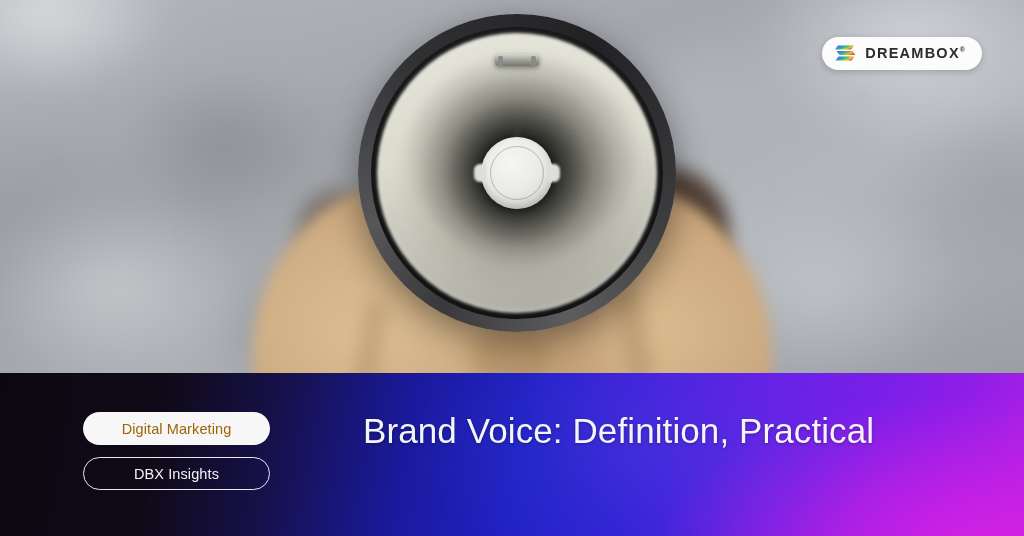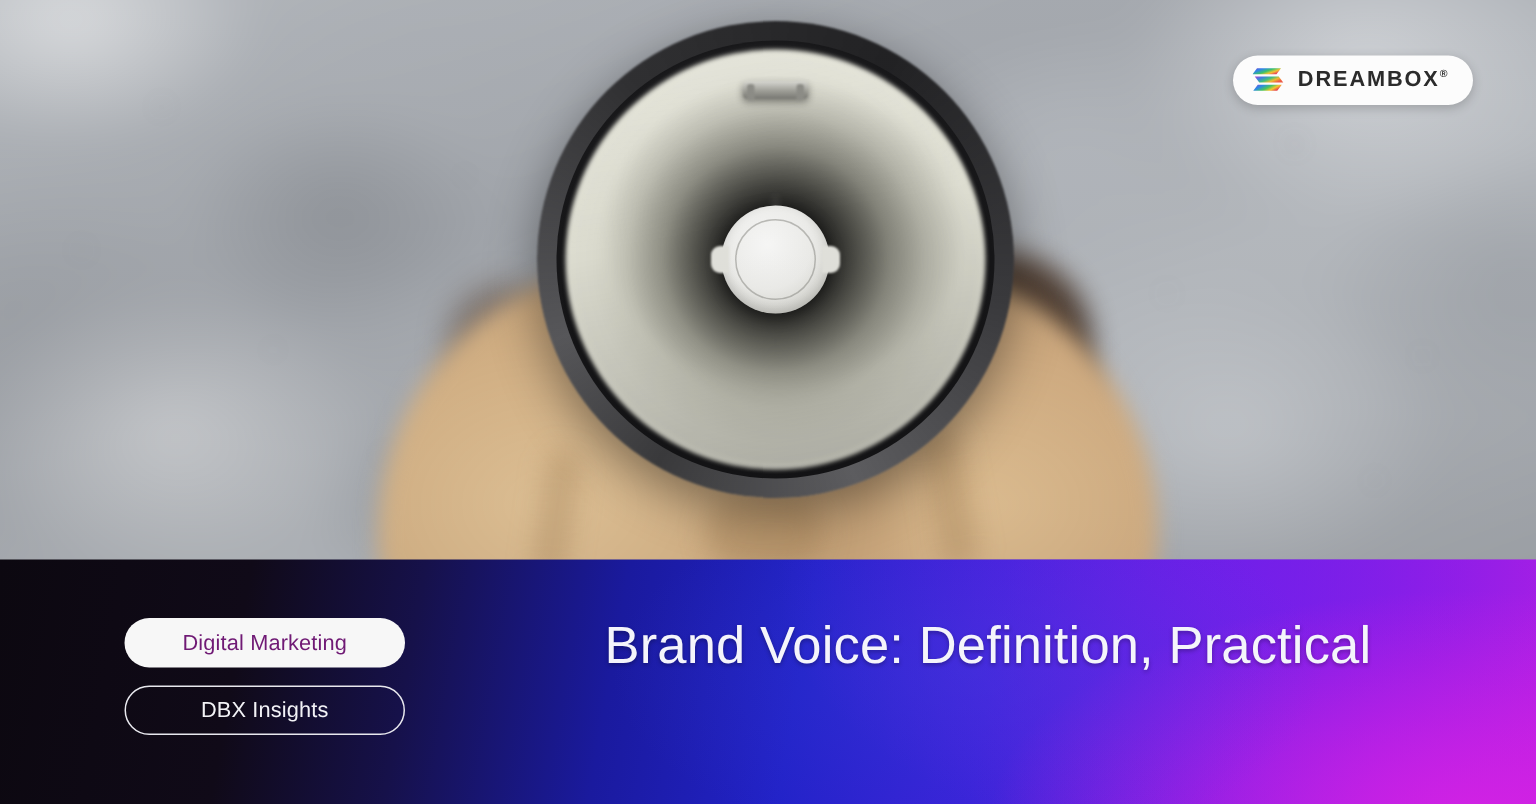--- a/index.html
+++ b/index.html
@@ -313,21 +313,21 @@
     border-radius: 17px;
     display: flex;
     align-items: center;
     justify-content: center;
     font-size: 14.5px;
     letter-spacing: .1px;
     box-sizing: border-box;
   }
   .pill-solid {
     background: #f7f7f7;
-    color: #701a75;
+    color: #a16207;
     align-items: center;
   }
   .pill-outline {
     background: transparent;
     border: 1.4px solid #e8e8ee;
     color: #f2f2f6;
     text-align: center;
   }
 
   .headline {
@@ -335,21 +335,21 @@
     left: 363px;
     top: 32px;
     width: 600px;
     color: #f4f4fb;
     font-size: 35px;
     font-weight: 400;
     line-height: 1.48;
     letter-spacing: .1px;
     text-shadow: 0 1px 3px rgba(0,0,0,.30);
   }
-  .headline-line { display: block; white-space: nowrap; margin-left: 40px; }
+  .headline-line { display: block; white-space: nowrap; }
 </style>
 </head>
 <body>
 
 <div class="canvas">
 
   <div class="photo">
     <div class="wall"></div>
     <div class="wall-speckle"></div>
 

